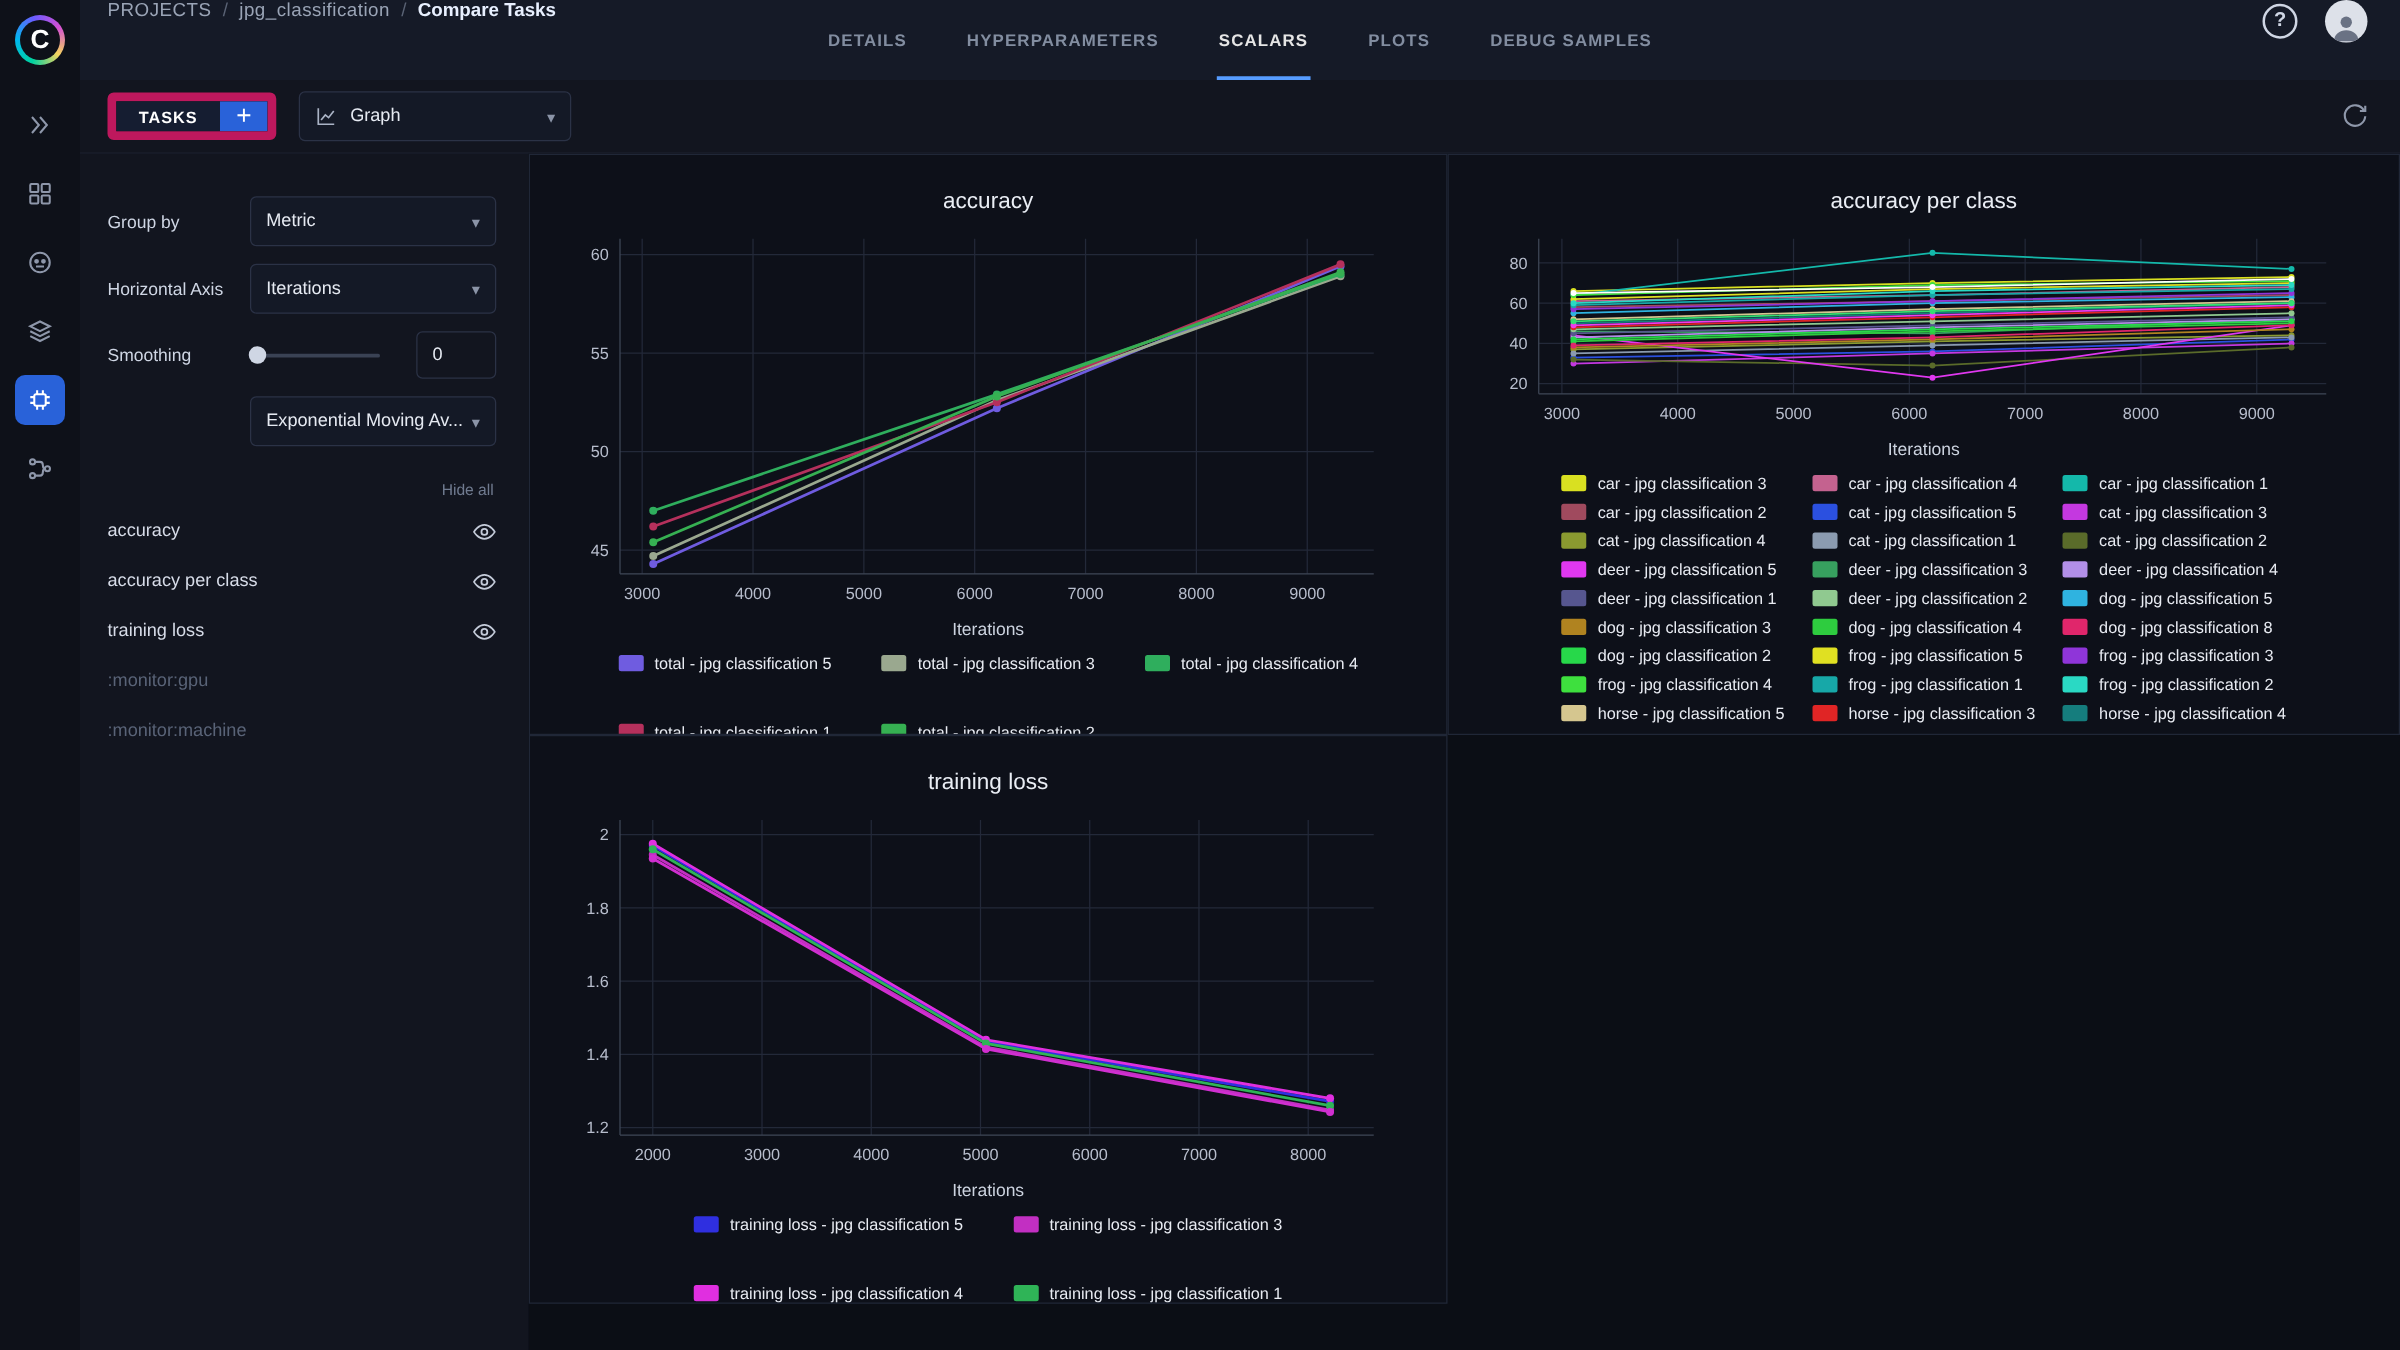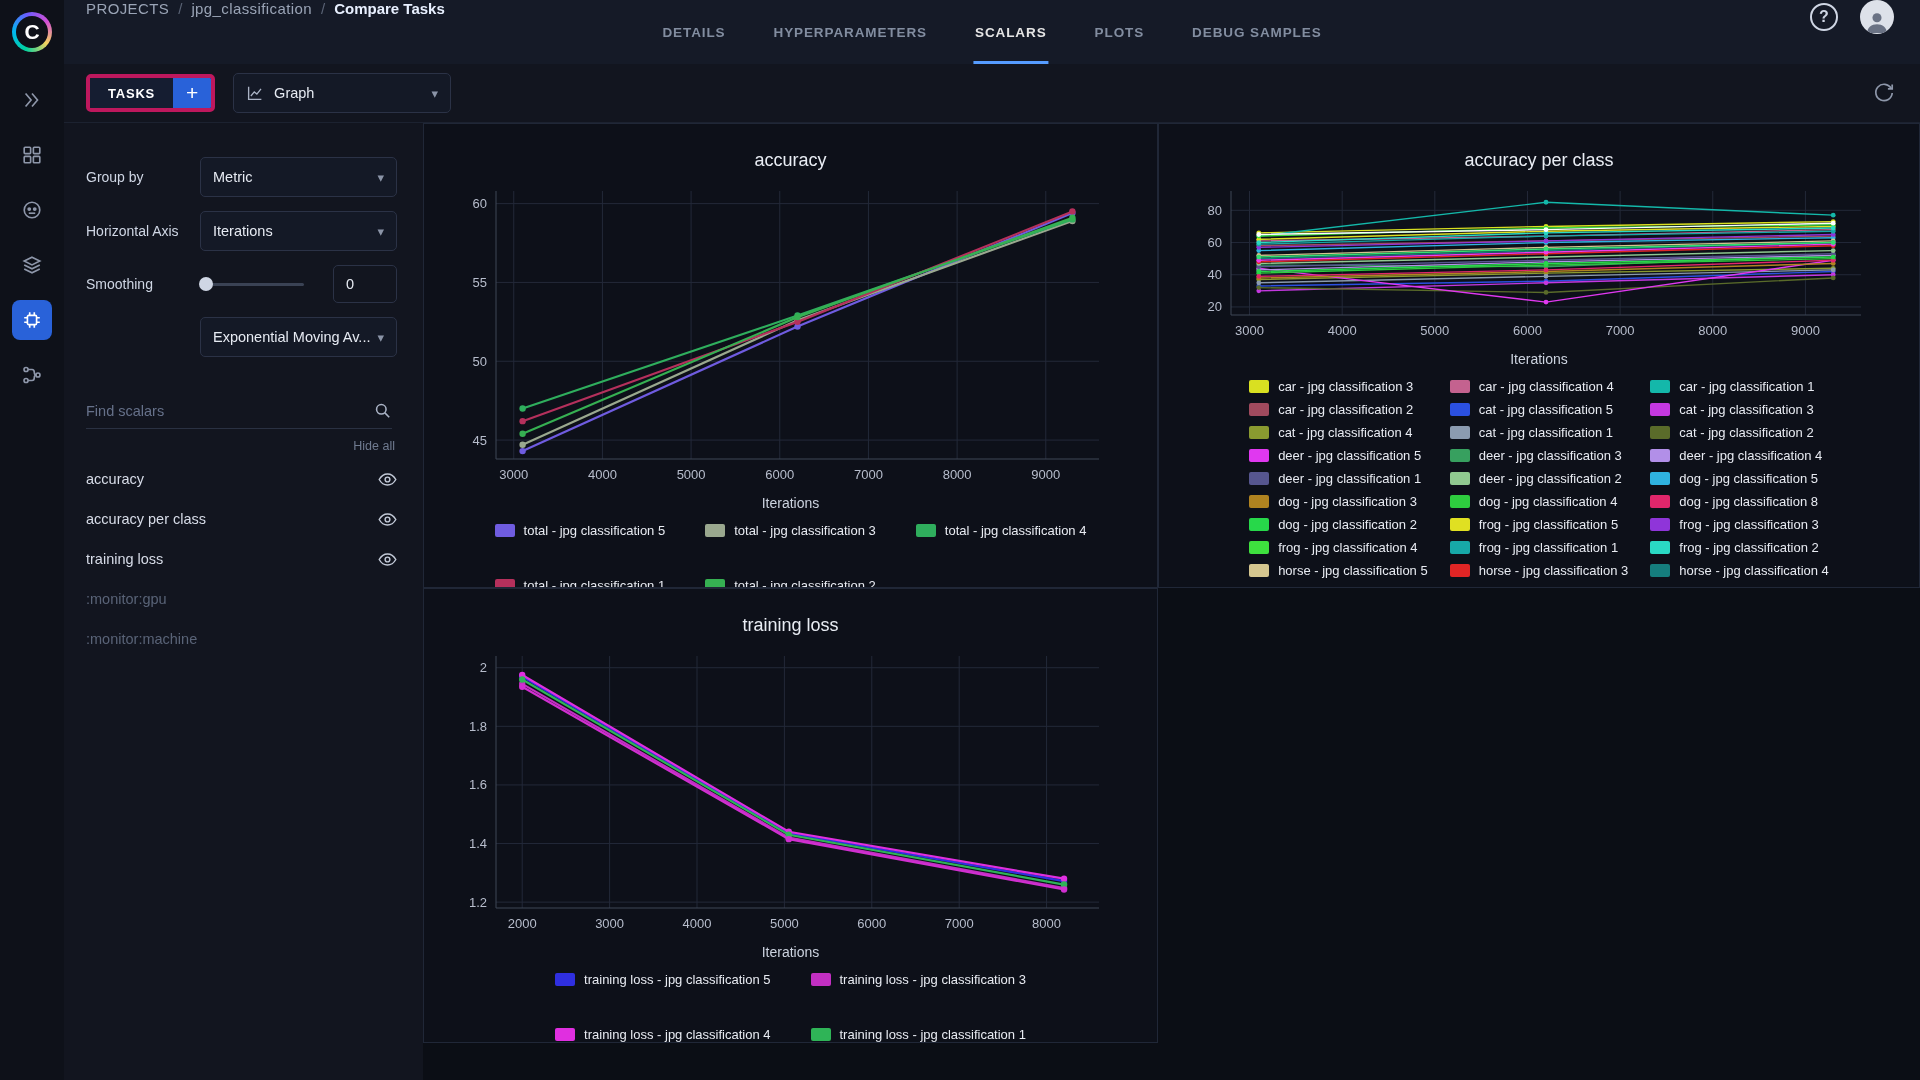--- a/index.html
+++ b/index.html
@@ -35,21 +35,21 @@
   .tab.active::after { content:""; position:absolute; left:-2px; right:-2px; bottom:0; height:3px; background:#569cff; }
   .header-right { margin-left:auto; display:flex; align-items:center; gap:22px; margin-right:26px; }
   .help-icon { width:28px; height:28px; border:2px solid #cfd6e4; border-radius:50%; color:#cfd6e4;
          display:flex; align-items:center; justify-content:center; font-size:16px; font-weight:700; cursor:pointer; }
   .avatar { width:34px; height:34px; border-radius:50%; background:#dde1e9; display:flex; align-items:flex-end;
          justify-content:center; overflow:hidden; cursor:pointer; }
 
   
   .toolbar { height:59px; background:#12151f; border-bottom:1px solid #1c2230; display:flex; align-items:center;
          padding:0 24px 0 22px; flex:0 0 auto; }
-  .tasks-split { display:flex; border:4px solid #be185d; border-radius:5px; overflow:hidden; height:38px; cursor:pointer; }
+  .tasks-split { display:flex; border:7px solid #be185d; border-radius:5px; overflow:hidden; height:38px; cursor:pointer; }
   .tasks-main { background:#151d31; color:#ffffff; font-size:13px; font-weight:600; letter-spacing:.8px;
          display:flex; align-items:center; padding:0 18px; }
   .tasks-add { background:#2962d9; color:#ffffff; width:38px; display:flex; align-items:center; justify-content:center;
          font-size:21px; font-weight:400; }
   .select { background:#141926; border:1px solid #2b3246; border-radius:5px; height:40px; display:flex;
          align-items:center; padding:0 12px; cursor:pointer; font-size:14.5px; color:#e6eaf2; }
   .view-select { width:218px; margin-left:18px; gap:10px; }
   .select .caret { margin-left:auto; color:#8b94a7; font-size:13px; }
   .chart-glyph { color:#aab3c5; display:flex; }
   .toolbar-right { margin-left:auto; color:#8e97aa; cursor:pointer; display:flex; }
@@ -226,29 +226,20 @@
           </div>
           <input class="num-input" type="text" value="0" style="">
         </div>
         <div class="panel-row ema-row">
           <div class="select ctl-select">
             <span>Exponential Moving Av...</span>
             <span class="caret">▾</span>
           </div>
         </div>
 
-        <div class="search-row">
-          <input class="search-input" type="text" placeholder="Find scalars" style="">
-          <span class="search-icon">
-            <svg width="19" height="19" viewBox="0 0 24 24" fill="none" stroke="currentColor" stroke-width="2">
-                <circle cx="10.5" cy="10.5" r="6"></circle>
-                <path d="M15 15l5.5 5.5"></path>
-              </svg>
-          </span>
-        </div>
         <div class="hide-all">Hide all</div>
 
         <div class="metric-list">
           <div class="metric-row">
             <span class="metric-name">accuracy</span>
             <span class="eye-btn">
               <svg width="19" height="19" viewBox="0 0 24 24" fill="none" stroke="currentColor" stroke-width="1.8">
                   <path d="M1.5 12S5.5 5 12 5s10.5 7 10.5 7-4 7-10.5 7S1.5 12 1.5 12z"></path>
                   <circle cx="12" cy="12" r="3"></circle>
                 </svg>

